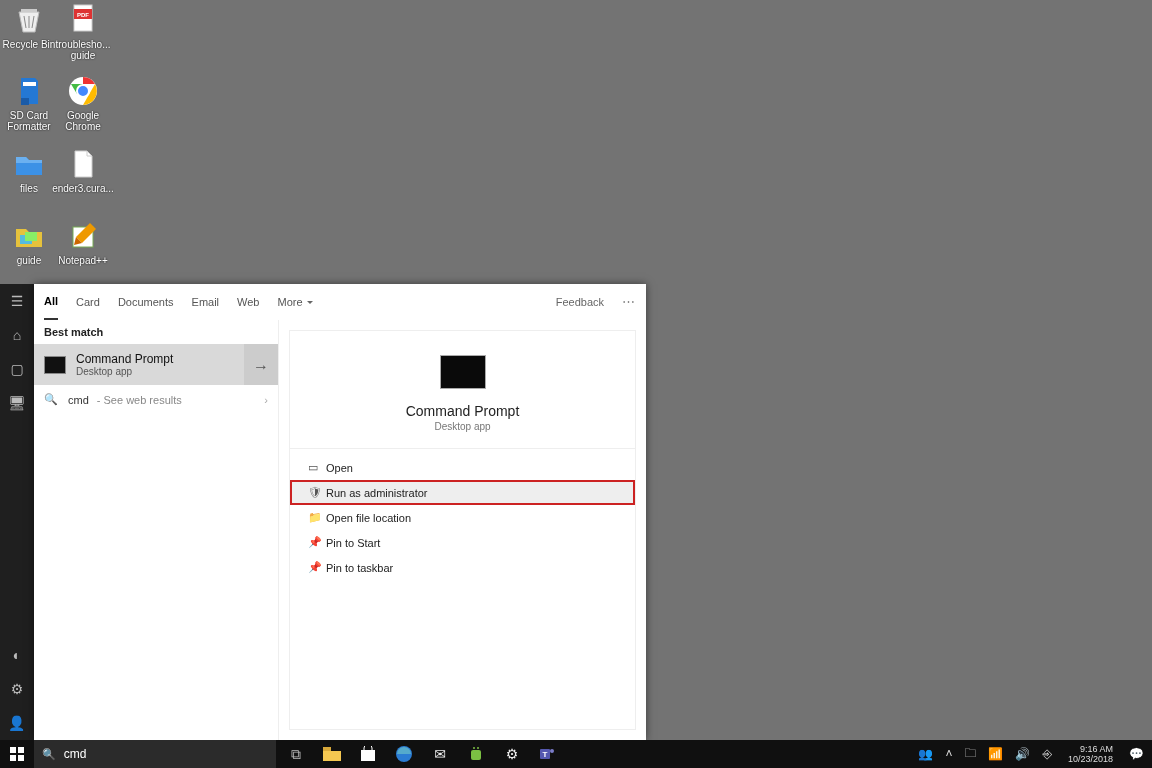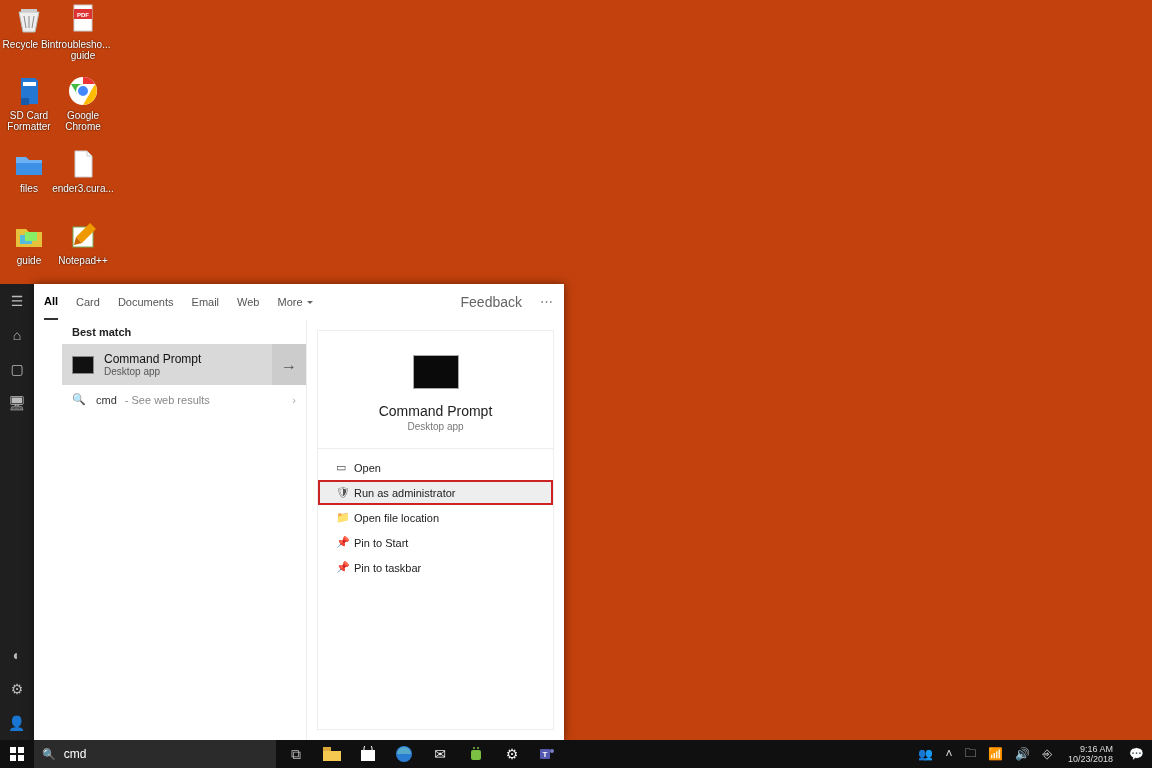--- a/index.html
+++ b/index.html
@@ -1,37 +1,37 @@
 <!DOCTYPE html>
 <html><head>
 <meta charset="utf-8">
 <style>
 * { margin: 0; padding: 0; box-sizing: border-box; font-family: "Segoe UI", sans-serif; }
 html, body { width: 1152px; height: 768px; overflow: hidden; background: #000; }
 
 
-.desktop { position: absolute; inset: 0; background: #c2410c; }
+.desktop { position: absolute; inset: 0; background: #737373; }
 .dicon { position: absolute; width: 54px; display: flex; flex-direction: column; align-items: center; color: #fff; font-size: 10px; text-align: center; cursor: default; }
 .dicon .img { width: 34px; height: 34px; margin-bottom: 2px; display: flex; align-items: center; justify-content: center; }
 .dicon .lbl { line-height: 11px; max-height: 22px; overflow: hidden; text-shadow: 0 0 2px #000; }
 
 
 .left-rail { position: absolute; left: 0; bottom: 28px; width: 34px; height: 456px; background: #1f1f1f; display: flex; flex-direction: column; align-items: center; color: #bbb; }
 .left-rail .railbtn { width: 34px; height: 34px; display: flex; align-items: center; justify-content: center; font-size: 14px; cursor: pointer; }
 .left-rail .spacer { flex: 1; }
 
-.search-panel { position: absolute; left: 34px; bottom: 28px; width: 530px; height: 456px; background: #fff; box-shadow: 0 0 8px rgba(0,0,0,0.5); display: flex; flex-direction: column; }
+.search-panel { position: absolute; left: 34px; bottom: 28px; width: 612px; height: 456px; background: #fff; box-shadow: 0 0 8px rgba(0,0,0,0.5); display: flex; flex-direction: column; }
 .sp-tabs { height: 36px; display: flex; align-items: center; padding: 0 10px; gap: 18px; font-size: 11px; color: #555; border-bottom: 1px solid transparent; }
 .sp-tabs .tab { height: 36px; display: flex; align-items: center; cursor: pointer; }
 .sp-tabs .tab.active { color: #000; font-weight: 600; border-bottom: 2px solid #333; }
 .sp-tabs .rflex { flex: 1; }
-.sp-tabs .fb { font-size: 14px; color: #666; cursor: pointer; }
+.sp-tabs .fb { font-size: 11px; color: #666; cursor: pointer; }
 .sp-tabs .more-dots { color: #666; font-size: 13px; letter-spacing: 1px; cursor: pointer; }
 
-.sp-body { flex: 1; display: flex; padding-left: 28px; }
+.sp-body { flex: 1; display: flex; }
 .sp-left { width: 245px; border-right: 1px solid #eee; display: flex; flex-direction: column; }
 .sp-left .section-h { font-size: 11px; font-weight: 600; padding: 6px 10px; color: #222; }
 .best-match { background: #d9d9d9; display: flex; align-items: center; padding: 8px 10px; position: relative; cursor: pointer; }
 .best-match .bm-icon { width: 22px; height: 18px; background: #111; border: 1px solid #888; margin-right: 10px; }
 .best-match .bm-t { font-size: 12px; color: #111; line-height: 14px; }
 .best-match .bm-s { font-size: 10px; color: #555; }
 .best-match .bm-arrow { position: absolute; right: 0; top: 0; bottom: 0; width: 34px; background: rgba(0,0,0,0.06); display: flex; align-items: center; justify-content: center; color: #555; }
 .sugg-row { display: flex; align-items: center; padding: 8px 10px; font-size: 11px; color: #333; position: relative; cursor: pointer; }
 .sugg-row .ic { width: 14px; text-align: center; margin-right: 10px; color: #333; }
 .sugg-row .light { color: #888; margin-left: 8px; }

